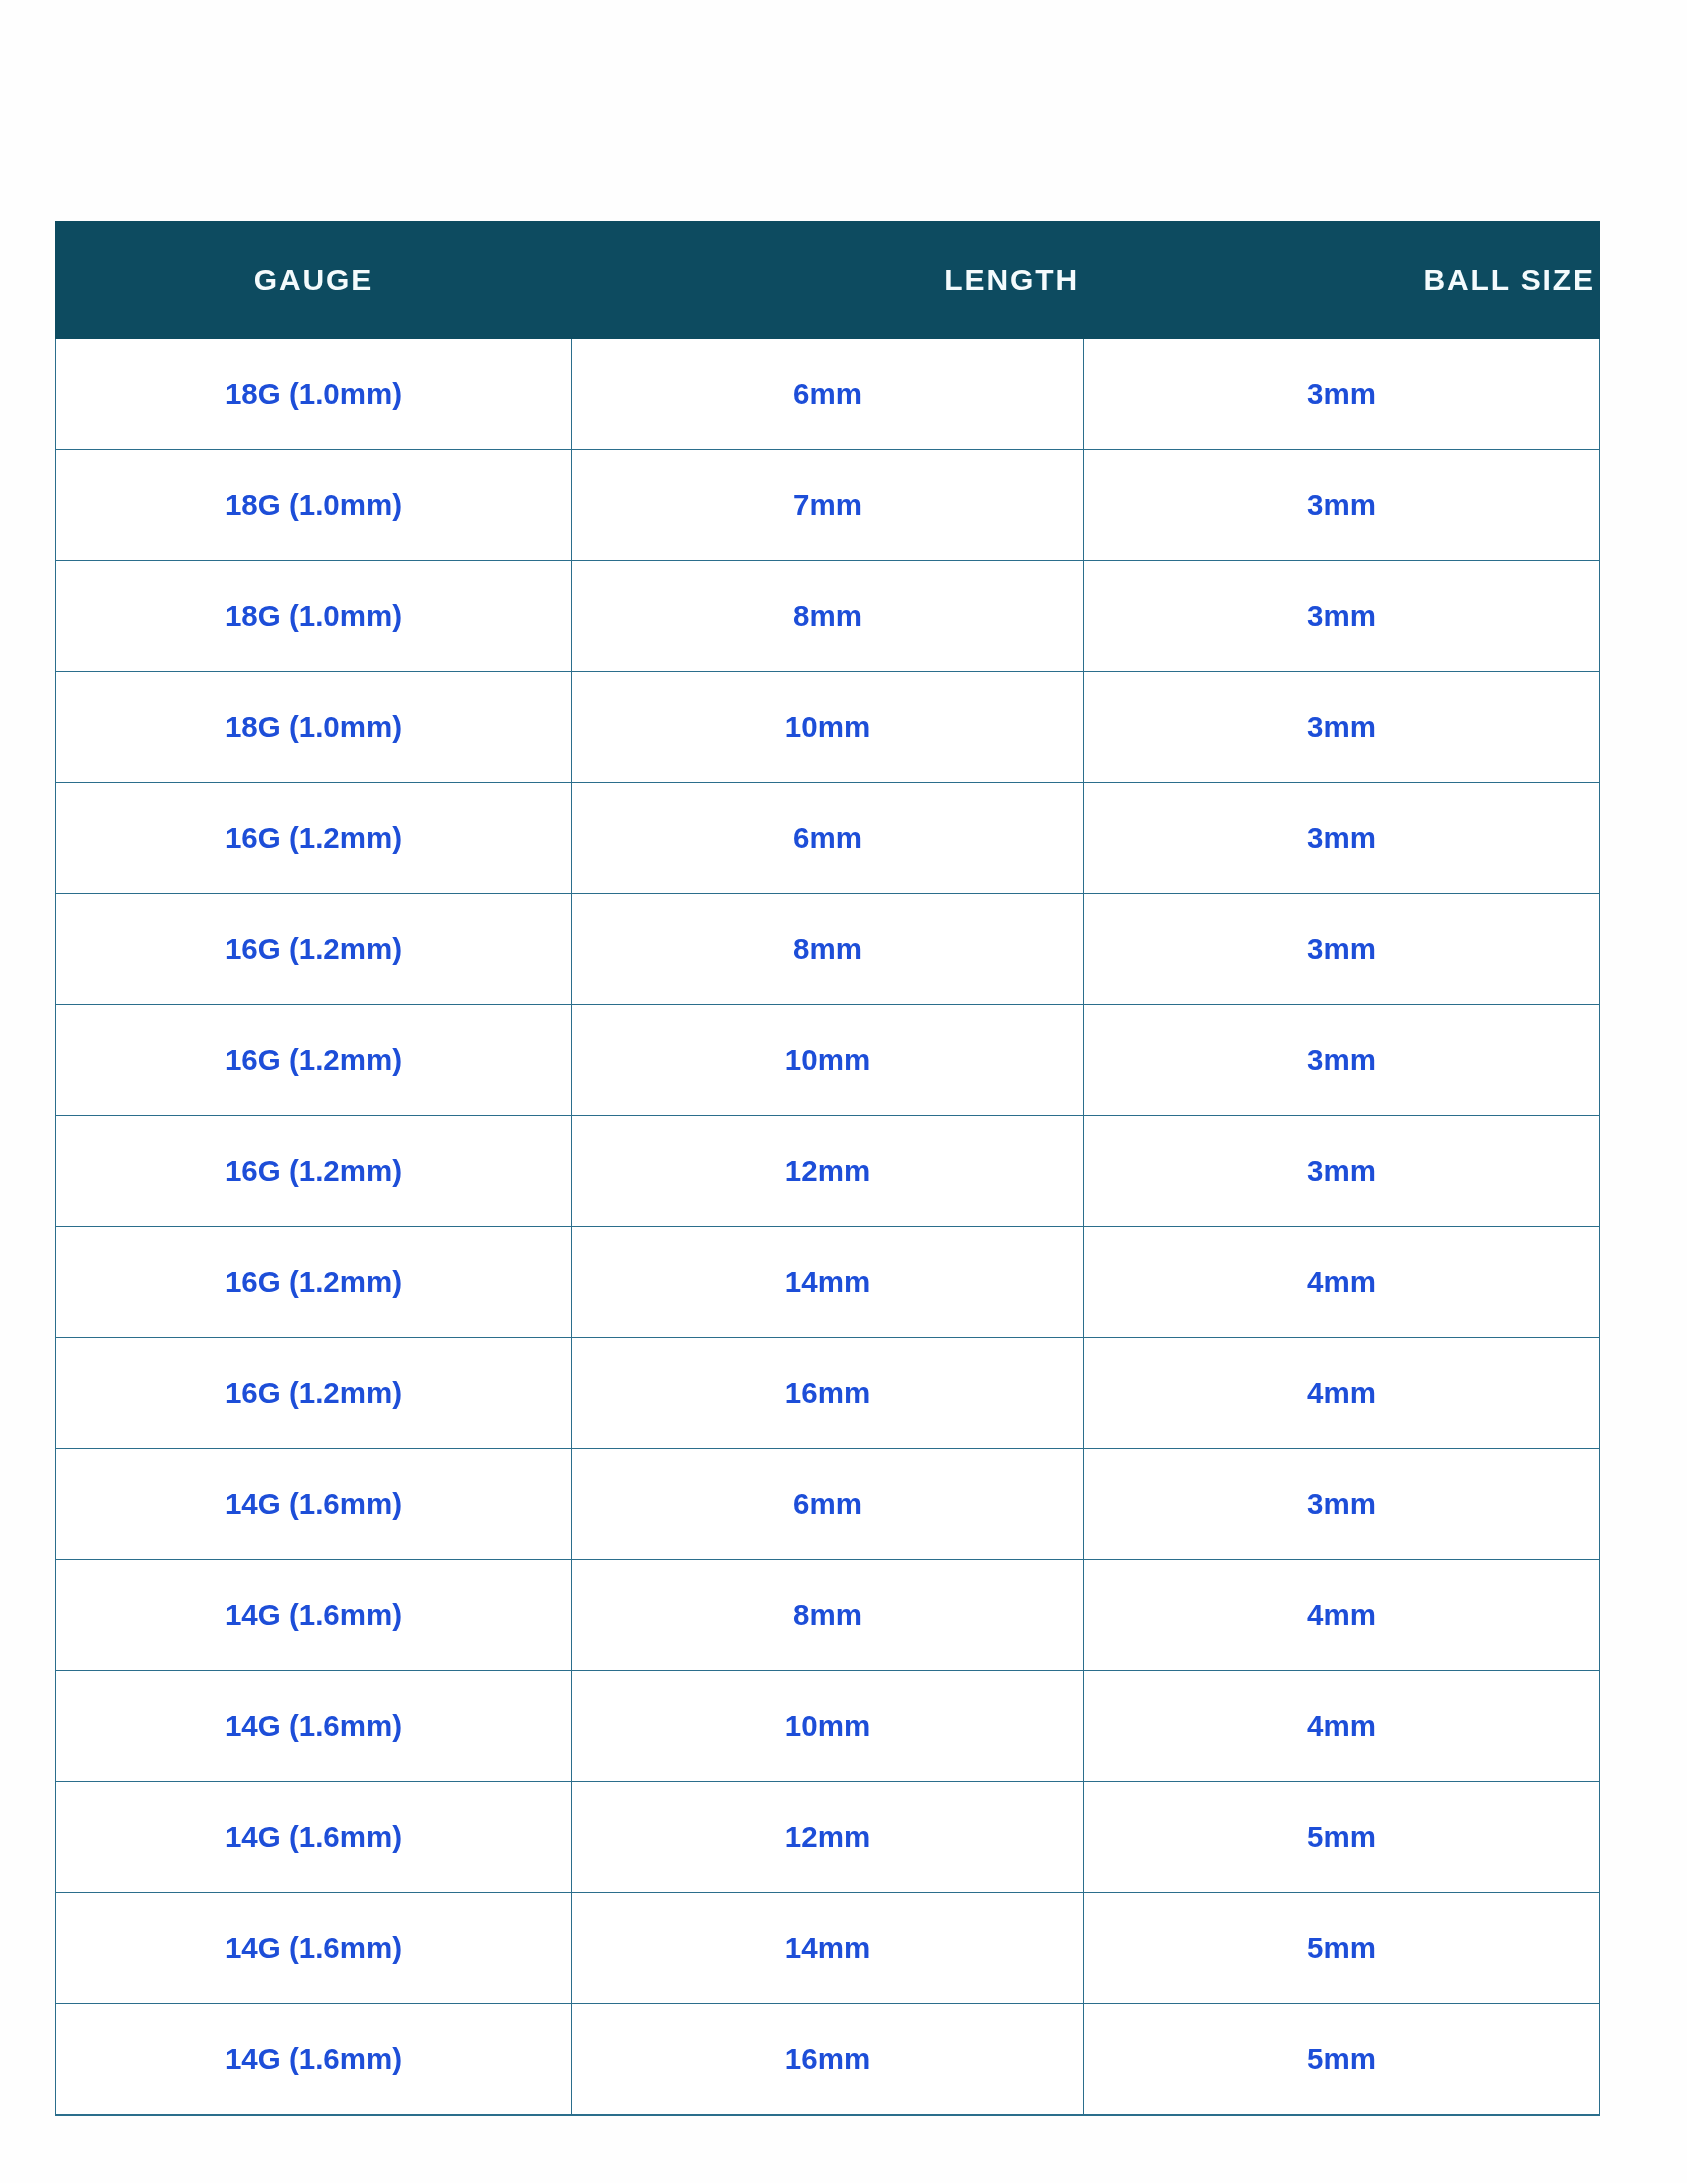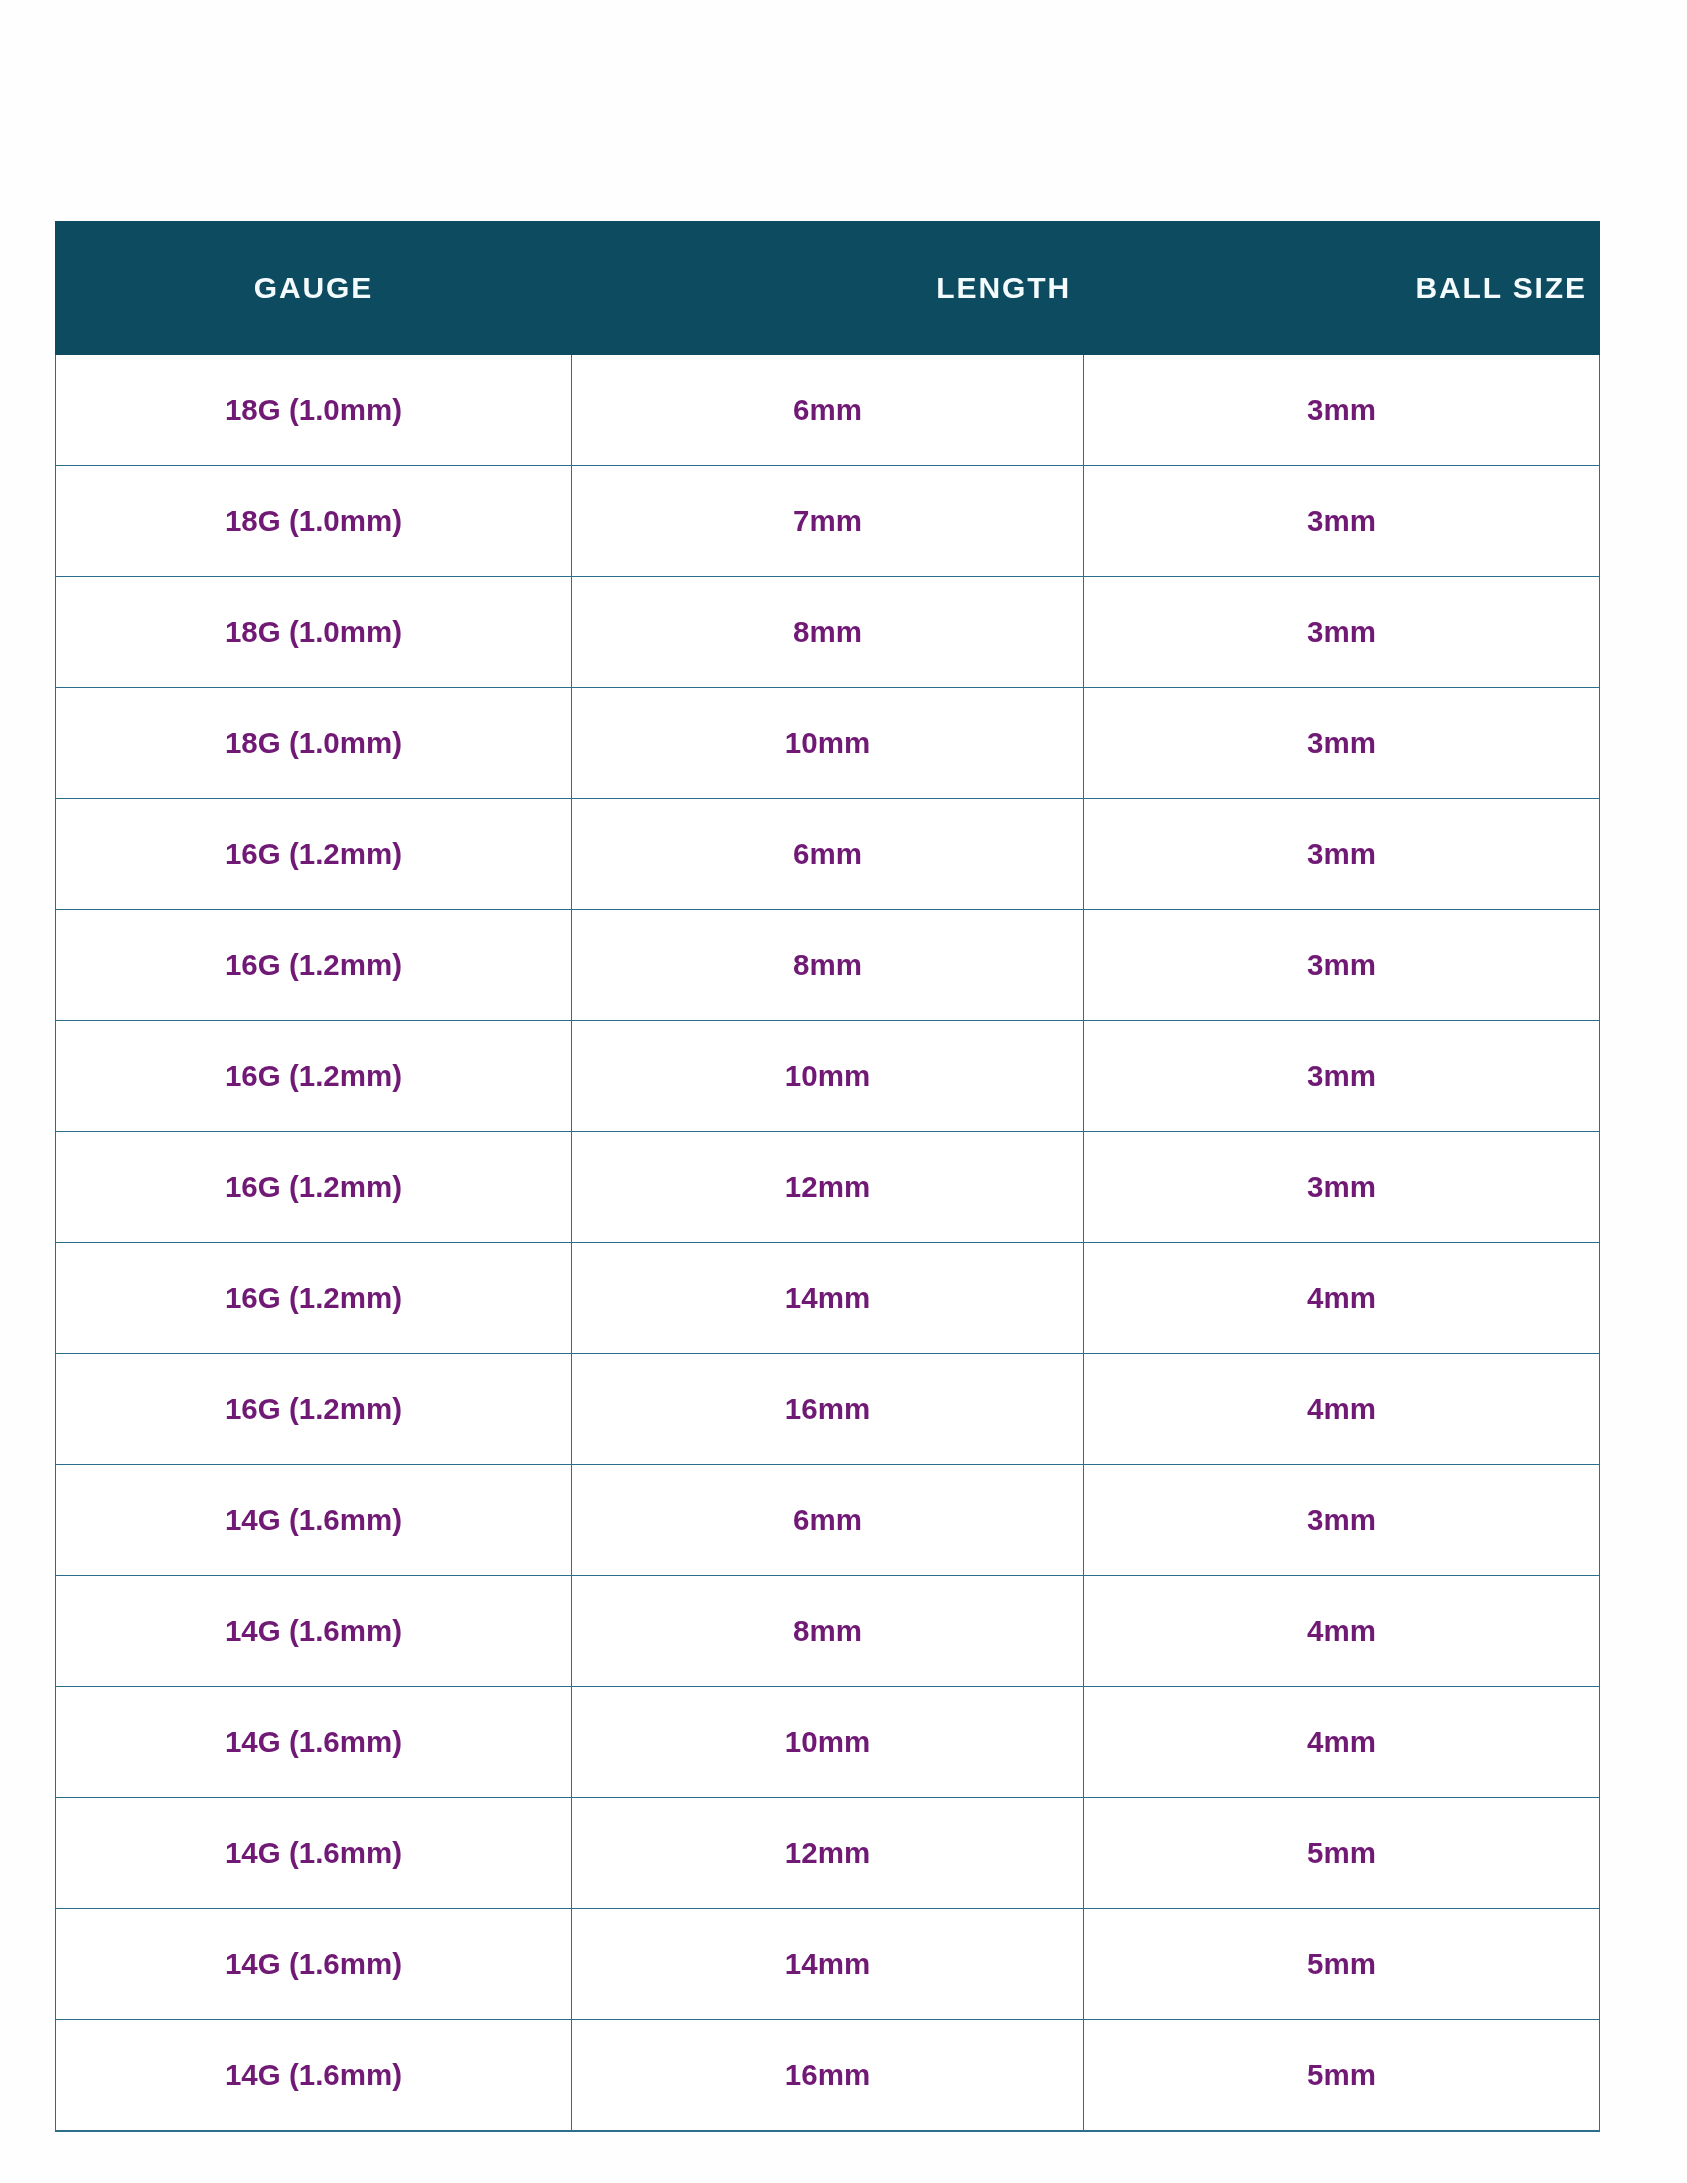--- a/index.html
+++ b/index.html
@@ -43,34 +43,34 @@
   table.size-chart thead th {
     background: #0d4b60;
     color: #f4fbfd;
     font-size: 30px;
     font-weight: 700;
     letter-spacing: 1.9px;
     height: 108px;
     text-align: center;
     vertical-align: middle;
     border: 1.7px solid #0d4b60;
-    padding: 12px;
+    padding: 4px;
     text-transform: uppercase;
     font-stretch: condensed;
   }
 
   table.size-chart thead th + th {
     border-left: 1.7px solid #0a3d4f;
     text-align: right;
   }
 
   table.size-chart tbody td {
     height: 110px;
     background: #ffffff;
-    color: #701a75;
+    color: #1d4ed8;
     font-size: 29.5px;
     font-weight: 700;
     text-align: center;
     vertical-align: middle;
     border: 1.7px solid #2b6e8c;
     padding: 0;
     line-height: 1.1;
   }
 
   table.size-chart tbody tr:last-child td {

